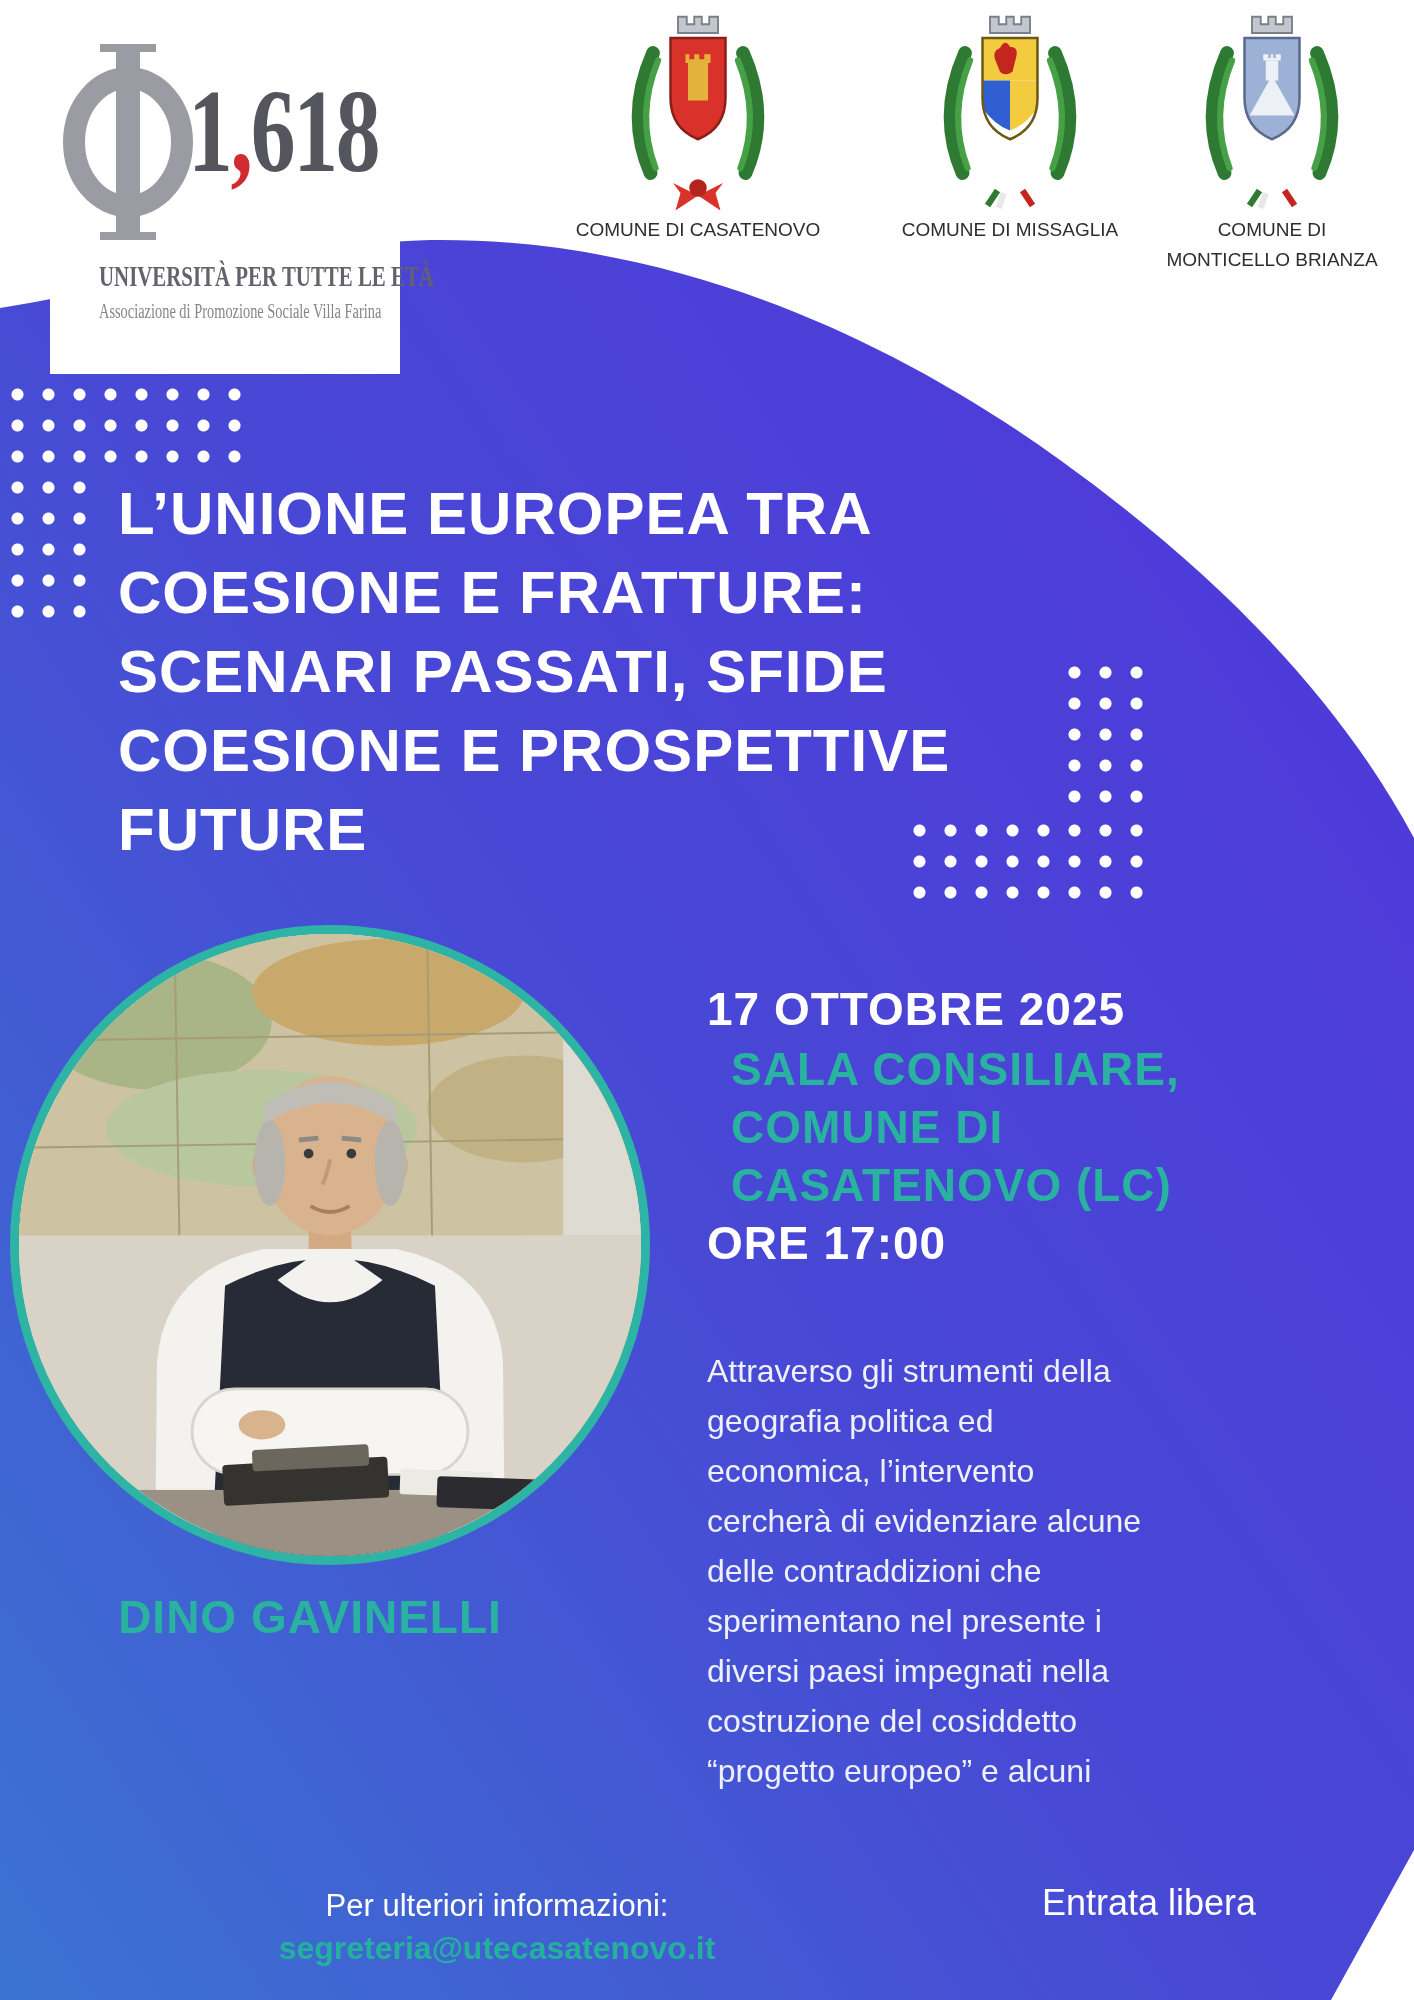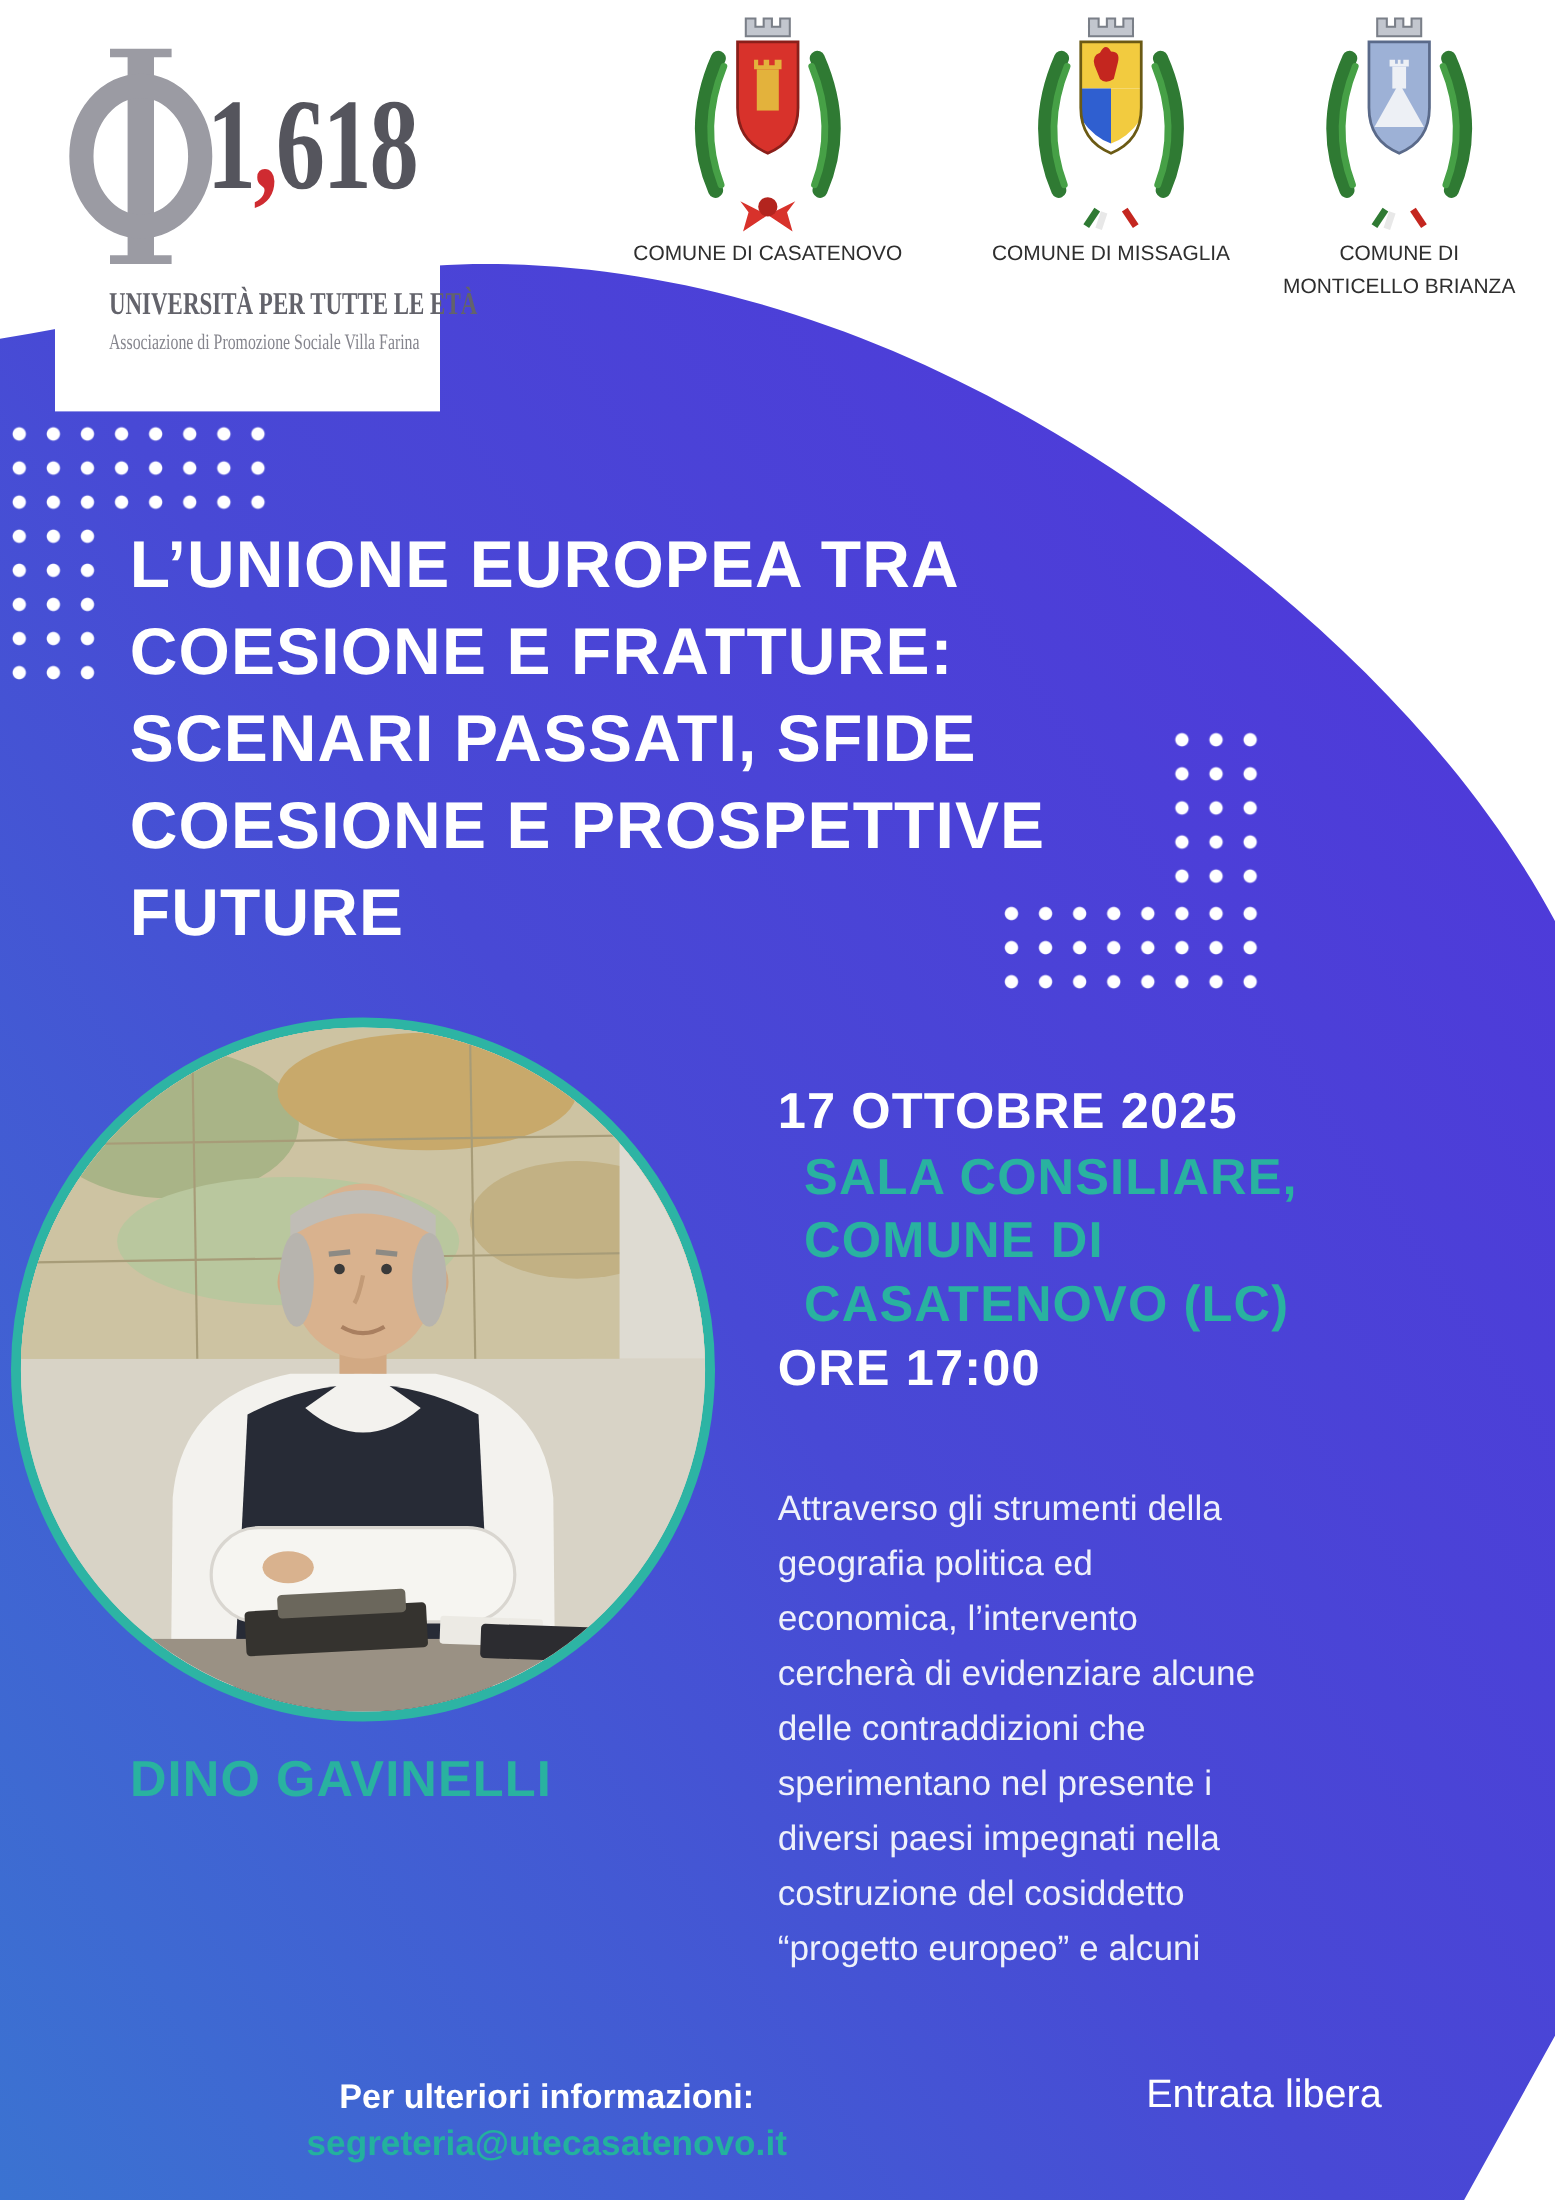--- a/index.html
+++ b/index.html
@@ -54,21 +54,21 @@
   
   .photo-wrap{left:10px;top:925px;width:622px;height:622px;border-radius:50%;
               border:9px solid #2db4a4;overflow:hidden;z-index:3;background:#d8d3c6;}
   .speaker-name{left:60px;top:1590px;width:500px;text-align:center;font-size:46px;
                 font-weight:700;color:#29b2a0;letter-spacing:1px;z-index:3;white-space:nowrap;}
   .speaker-role{left:60px;top:1656px;width:500px;text-align:center;z-index:3;}
   .speaker-role div{font-size:33px;line-height:50px;color:#ffffff;white-space:nowrap;}
 
   
   .footer-info{left:197px;top:1888px;width:600px;text-align:center;font-size:31px;
-               font-weight:700;color:#ffffff;z-index:3;white-space:nowrap;}
+               font-weight:400;color:#ffffff;z-index:3;white-space:nowrap;}
   .footer-email{left:197px;top:1930px;width:600px;text-align:center;font-size:32px;
                 font-weight:700;color:#23b19e;z-index:3;text-decoration:none;display:block;
                 white-space:nowrap;}
   .footer-free{left:1042px;top:1882px;font-size:36px;color:#ffffff;z-index:3;white-space:nowrap;}
 </style>
 </head>
 <body>
 
 <div class="poster">
 

